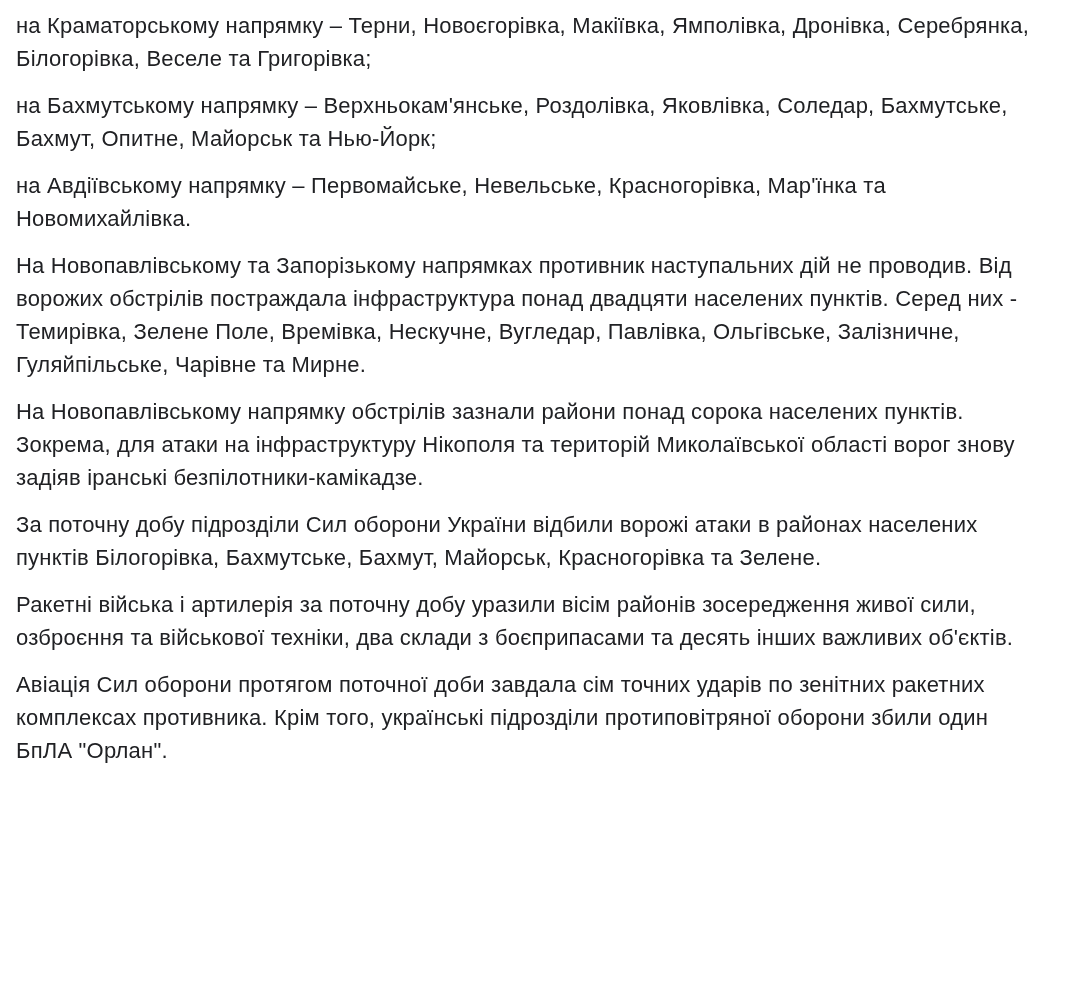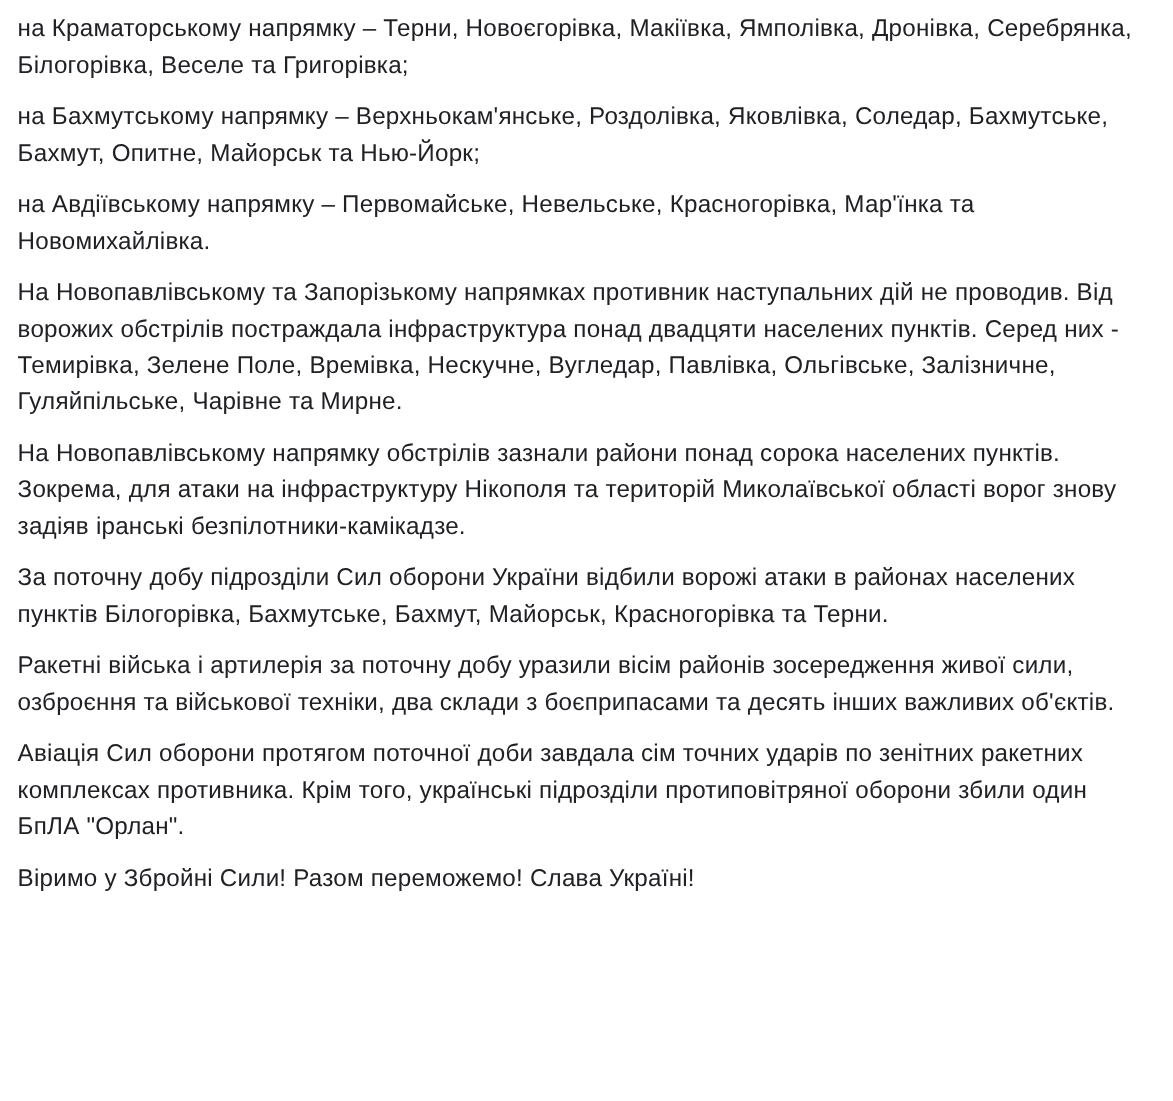--- a/index.html
+++ b/index.html
@@ -29,17 +29,16 @@
 </style>
 </head>
 <body>
 
 <div class="document">
   <p>на Краматорському напрямку – Терни, Новоєгорівка, Макіївка, Ямполівка, Дронівка, Серебрянка, Білогорівка, Веселе та Григорівка;</p>
   <p>на Бахмутському напрямку – Верхньокам'янське, Роздолівка, Яковлівка, Соледар, Бахмутське, Бахмут, Опитне, Майорськ та Нью-Йорк;</p>
   <p>на Авдіївському напрямку – Первомайське, Невельське, Красногорівка, Мар'їнка та Новомихайлівка.</p>
   <p>На Новопавлівському та Запорізькому напрямках противник наступальних дій не проводив. Від ворожих обстрілів постраждала інфраструктура понад двадцяти населених пунктів. Серед них - Темирівка, Зелене Поле, Времівка, Нескучне, Вугледар, Павлівка, Ольгівське, Залізничне, Гуляйпільське, Чарівне та Мирне.</p>
   <p>На Новопавлівському напрямку обстрілів зазнали райони понад сорока населених пунктів. Зокрема, для атаки на інфраструктуру Нікополя та територій Миколаївської області ворог знову задіяв іранські безпілотники-камікадзе.</p>
-  <p>За поточну добу підрозділи Сил оборони України відбили ворожі атаки в районах населених пунктів Білогорівка, Бахмутське, Бахмут, Майорськ, Красногорівка та Терни.</p>
+  <p>За поточну добу підрозділи Сил оборони України відбили ворожі атаки в районах населених пунктів Білогорівка, Бахмутське, Бахмут, Майорськ, Красногорівка та Зелене.</p>
   <p>Ракетні війська і артилерія за поточну добу уразили вісім районів зосередження живої сили, озброєння та військової техніки, два склади з боєприпасами та десять інших важливих об'єктів.</p>
   <p>Авіація Сил оборони протягом поточної доби завдала сім точних ударів по зенітних ракетних комплексах противника. Крім того, українські підрозділи протиповітряної оборони збили один БпЛА "Орлан".</p>
-  <p>Віримо у Збройні Сили! Разом переможемо! Слава Україні!</p>
 </div>
 
 </body></html>

